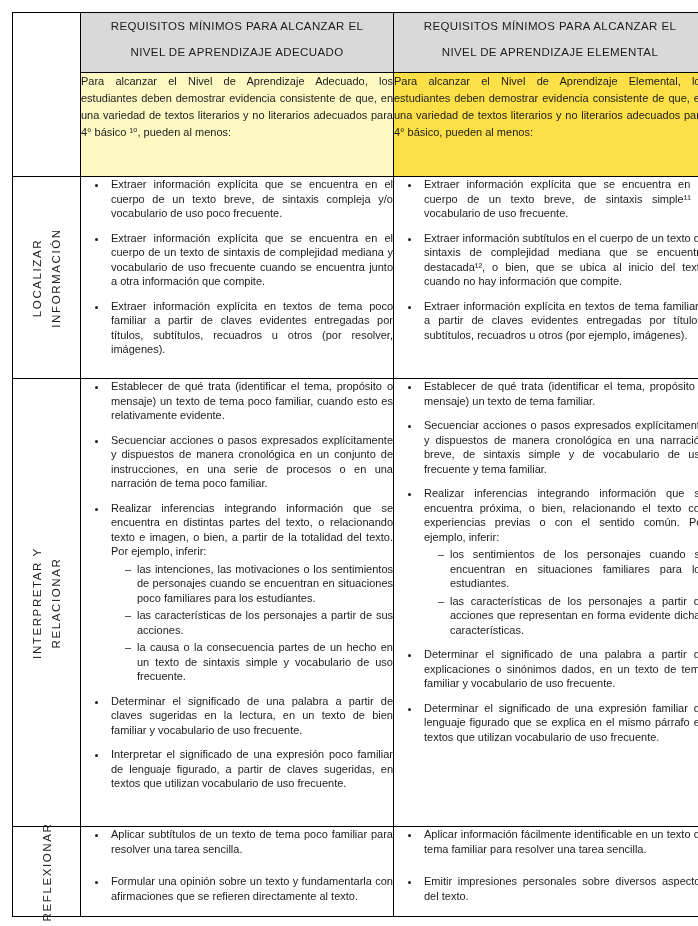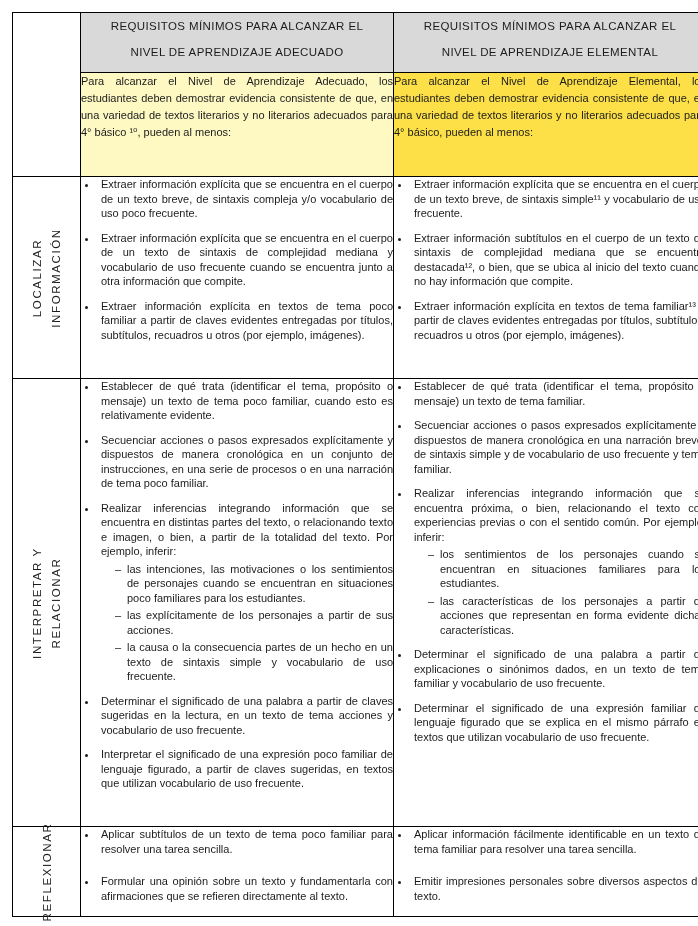--- a/index.html
+++ b/index.html
@@ -59,21 +59,21 @@
     font-size: 11px;
     line-height: 14.5px;
     padding: 10px 12px 6px 10px;
   }
   ul.bullets {
     margin: 0;
     padding: 0 0 0 15px;
     list-style: disc;
   }
   ul.bullets > li {
-    margin: 0 0 10px 2px;
+    margin: 0 0 10px 12px;
     padding-left: 3px;
     text-align: justify;
   }
   ul.bullets.spread > li { margin-bottom: 18px; }
   ul.bullets > li:last-child { margin-bottom: 0; }
   ul.subs {
     list-style: none;
     margin: 3px 0 0 0;
     padding: 0 0 0 14px;
   }
@@ -115,21 +115,21 @@
 
       <tr style="height:202px">
         <td class="label">
           <div class="vlabel">LOCALIZAR
 INFORMACIÓN</div>
         </td>
         <td class="body">
           <ul class="bullets">
               <li><span>Extraer información explícita que se encuentra en el cuerpo de un texto breve, de sintaxis compleja y/o vocabulario de uso poco frecuente.</span></li>
               <li><span>Extraer información explícita que se encuentra en el cuerpo de un texto de sintaxis de complejidad mediana y vocabulario de uso frecuente cuando se encuentra junto a otra información que compite.</span></li>
-              <li><span>Extraer información explícita en textos de tema poco familiar a partir de claves evidentes entregadas por títulos, subtítulos, recuadros u otros (por ejemplo, imágenes).</span></li>
+              <li><span>Extraer información explícita en textos de tema poco familiar a partir de claves evidentes entregadas por títulos, subtítulos, recuadros u otros (por resolver, imágenes).</span></li>
             </ul>
         </td>
         <td class="body">
           <ul class="bullets">
               <li><span>Extraer información explícita que se encuentra en el cuerpo de un texto breve, de sintaxis simple¹¹ y vocabulario de uso frecuente.</span></li>
               <li><span>Extraer información subtítulos en el cuerpo de un texto de sintaxis de complejidad mediana que se encuentra destacada¹², o bien, que se ubica al inicio del texto cuando no hay información que compite.</span></li>
               <li><span>Extraer información explícita en textos de tema familiar¹³ a partir de claves evidentes entregadas por títulos, subtítulos, recuadros u otros (por ejemplo, imágenes).</span></li>
             </ul>
         </td>
       </tr>
@@ -138,24 +138,24 @@
         <td class="label">
           <div class="vlabel">INTERPRETAR Y
 RELACIONAR</div>
         </td>
         <td class="body">
           <ul class="bullets">
               <li><span>Establecer de qué trata (identificar el tema, propósito o mensaje) un texto de tema poco familiar, cuando esto es relativamente evidente.</span></li>
               <li><span>Secuenciar acciones o pasos expresados explícitamente y dispuestos de manera cronológica en un conjunto de instrucciones, en una serie de procesos o en una narración de tema poco familiar.</span></li>
               <li><span>Realizar inferencias integrando información que se encuentra en distintas partes del texto, o relacionando texto e imagen, o bien, a partir de la totalidad del texto. Por ejemplo, inferir:</span><ul class="subs">
                   <li>las intenciones, las motivaciones o los sentimientos de personajes cuando se encuentran en situaciones poco familiares para los estudiantes.</li>
-                  <li>las explícitamente de los personajes a partir de sus acciones.</li>
+                  <li>las características de los personajes a partir de sus acciones.</li>
                   <li>la causa o la consecuencia partes de un hecho en un texto de sintaxis simple y vocabulario de uso frecuente.</li>
                 </ul></li>
-              <li><span>Determinar el significado de una palabra a partir de claves sugeridas en la lectura, en un texto de tema acciones y vocabulario de uso frecuente.</span></li>
+              <li><span>Determinar el significado de una palabra a partir de claves sugeridas en la lectura, en un texto de bien familiar y vocabulario de uso frecuente.</span></li>
               <li><span>Interpretar el significado de una expresión poco familiar de lenguaje figurado, a partir de claves sugeridas, en textos que utilizan vocabulario de uso frecuente.</span></li>
             </ul>
         </td>
         <td class="body">
           <ul class="bullets">
               <li><span>Establecer de qué trata (identificar el tema, propósito o mensaje) un texto de tema familiar.</span></li>
               <li><span>Secuenciar acciones o pasos expresados explícitamente y dispuestos de manera cronológica en una narración breve, de sintaxis simple y de vocabulario de uso frecuente y tema familiar.</span></li>
               <li><span>Realizar inferencias integrando información que se encuentra próxima, o bien, relacionando el texto con experiencias previas o con el sentido común. Por ejemplo, inferir:</span><ul class="subs">
                   <li>los sentimientos de los personajes cuando se encuentran en situaciones familiares para los estudiantes.</li>
                   <li>las características de los personajes a partir de acciones que representan en forma evidente dichas características.</li>

